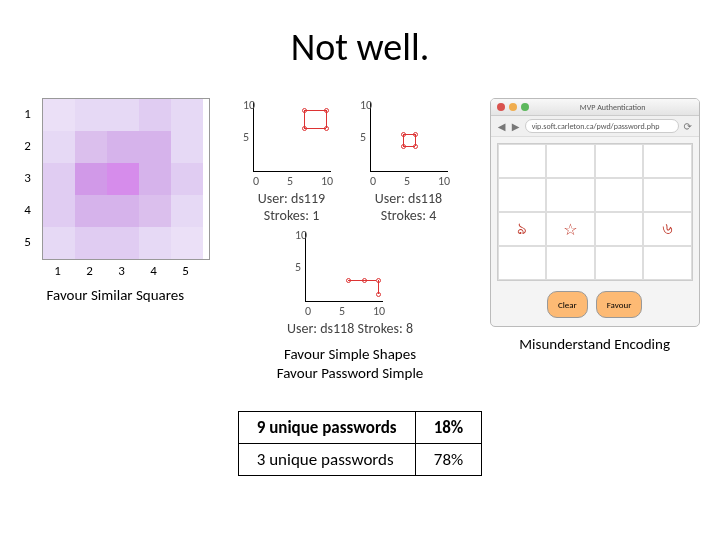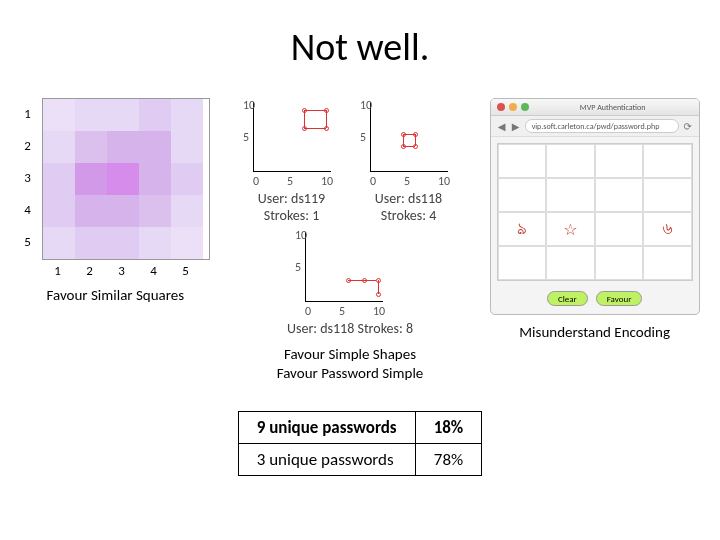--- a/index.html
+++ b/index.html
@@ -30,21 +30,21 @@
   .dot3 { width:8px; height:8px; border-radius:50%; background:#d9534f; }
   .dot3.y { background:#f0ad4e; } .dot3.g { background:#5cb85c; }
   .bw-tt { flex:1; text-align:center; color:#555; font-size:8px; }
   .urlbar { display:flex; align-items:center; gap:4px; padding:3px 6px; background:#f0f0f0; border-bottom:1px solid #ddd; }
   .navicon { width:10px; height:10px; display:inline-flex; align-items:center; justify-content:center; color:#777; font-size:10px; }
   .urlfield { flex:1; background:#fff; border:1px solid #ccc; border-radius:8px; padding:1px 6px; font-size:8px; color:#555; }
   .dyn-grid { margin:6px; background:#fff; border:1px solid #ccc; display:grid; grid-template-columns:repeat(4,1fr); grid-template-rows:repeat(4,34px); }
   .dyn-cell { border:1px solid #ddd; display:flex; align-items:center; justify-content:center; }
   .sketch { font-size:16px; color:#c0392b; font-family: "Comic Sans MS", cursive; }
   .bw-buttons { display:flex; justify-content:center; gap:8px; padding:4px 0 8px; }
-  .bw-btn { border:1px solid #999; border-radius:10px; background:#bef264; padding:1px 10px; font-size:9px; }
+  .bw-btn { border:1px solid #999; border-radius:10px; background:#fdba74; padding:7px 10px; font-size:9px; }
   
   .tbl { margin: 18px auto 0; border-collapse: collapse; }
   .tbl td { border: 1px solid #000; padding: 5px 18px; font-size: 17px; }
   .tbl td:nth-child(2){ text-align:center; }
   .tbl tr:first-child td { font-weight: 700; }
 </style>
 </head>
 <body>
 
 <div class="title">Not well.</div>

